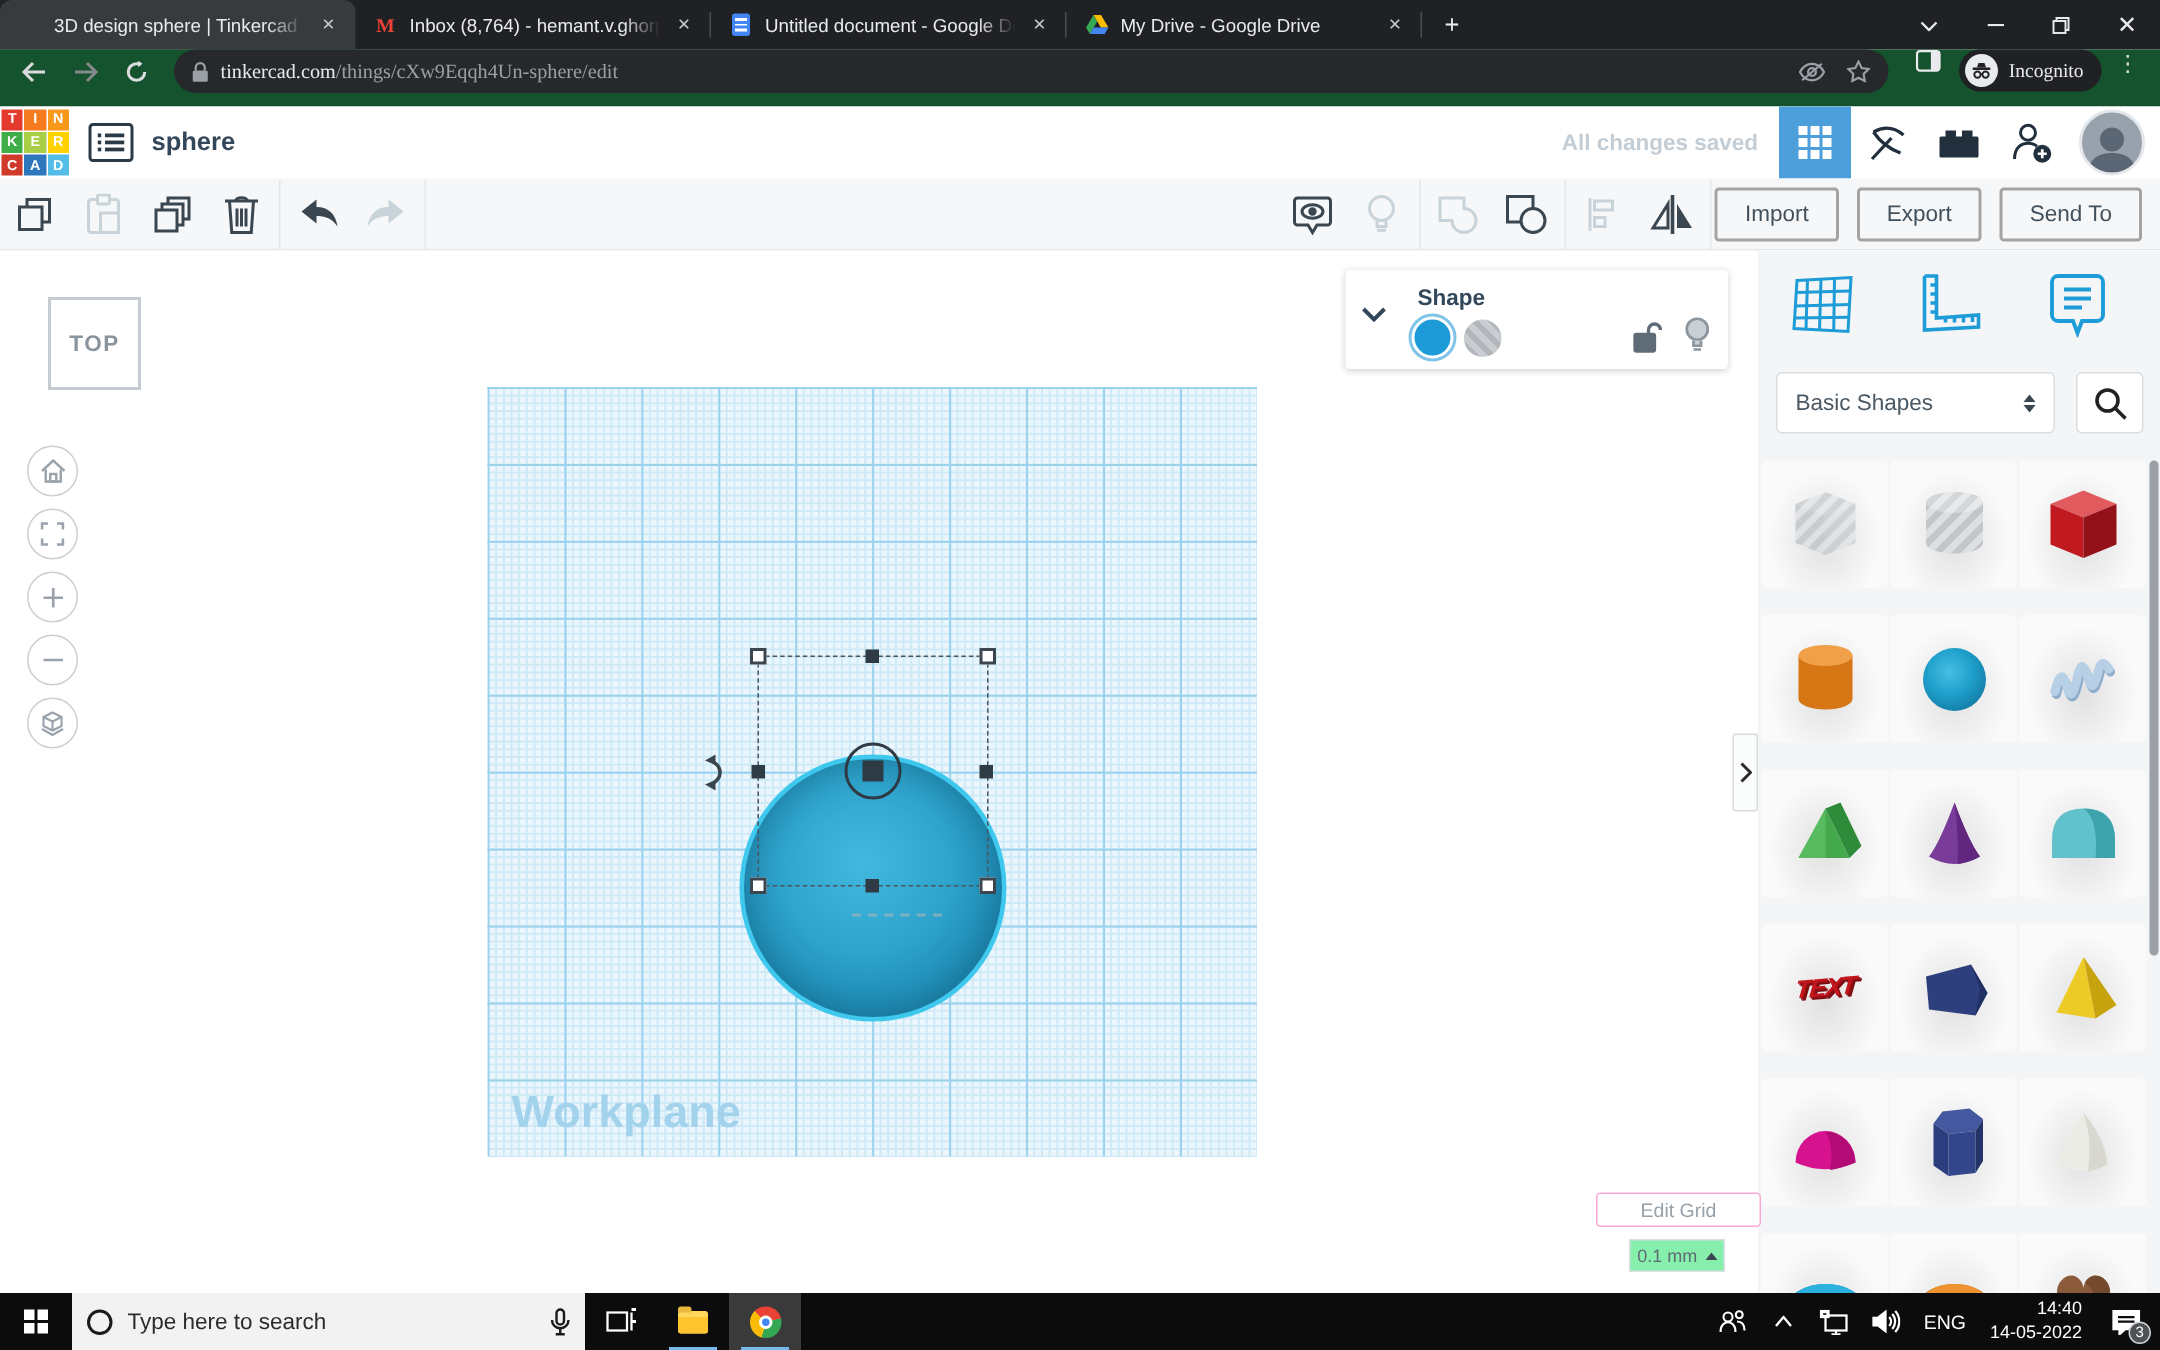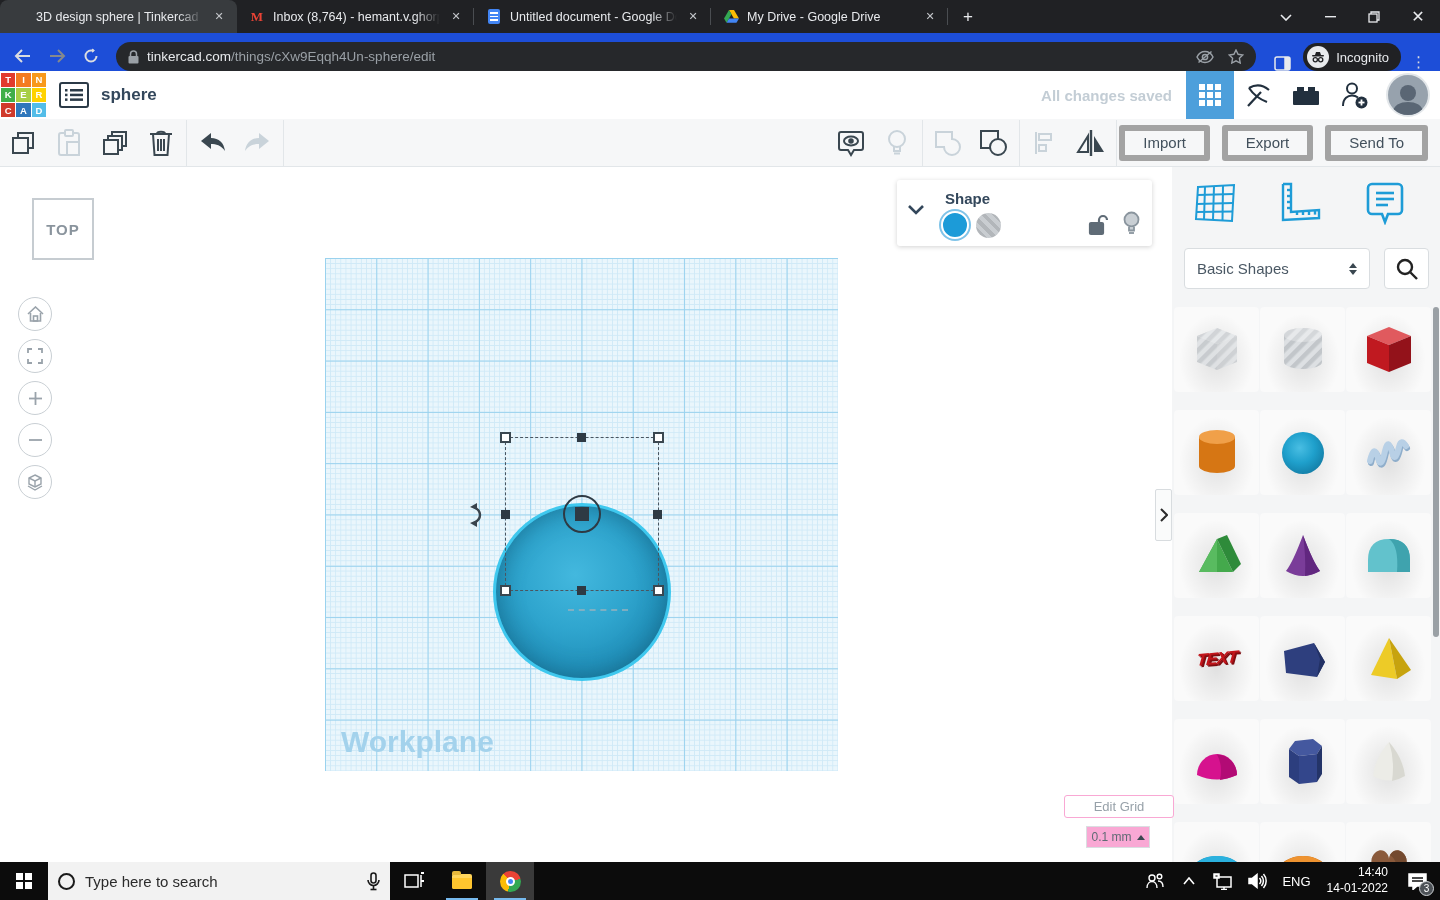--- a/index.html
+++ b/index.html
@@ -17,21 +17,21 @@
   .tc-fav { display:grid; grid-template-columns:repeat(3,4px); grid-template-rows:repeat(3,4px); gap:1px; }
   .tc-fav i { display:block; }
   .gmail-fav { color:#EA4335; font-weight:bold; font-size:13px; font-family:"Liberation Serif",serif; }
   .docs-fav { width:12px; height:15px; background:#4285F4; border-radius:2px; display:flex; flex-direction:column; justify-content:center; gap:2px; padding:0 2px; }
   .docs-fav i { display:block; height:1.5px; background:#fff; }
   .newtab { width:28px; height:28px; margin:0 0 2px 6px; color:#E8EAED; font-size:17px; display:flex; align-items:center; justify-content:center; border-radius:50%; }
   .win-controls { margin-left:auto; display:flex; height:33px; }
   .win-btn { width:44px; height:33px; display:flex; align-items:center; justify-content:center; color:#E8EAED; }
 
   
-  .navbar { position:absolute; left:0; top:33px; width:1440px; height:38px; background:#1d4ed8; display:flex; align-items:flex-end; padding:0 8px; gap:4px; }
+  .navbar { position:absolute; left:0; top:33px; width:1440px; height:38px; background:#14532d; display:flex; align-items:flex-start; padding:0 8px; gap:4px;font-family:Liberation Serif, serif; }
   .nav-btn { width:30px; height:30px; display:flex; align-items:center; justify-content:center; border-radius:50%; color:#DADCE0; }
   .nav-btn.dim { color:#85898d; }
   .omnibox { flex:1; height:29px; margin:0 6px; background:#26282B; border-radius:15px; display:flex; align-items:center; padding:0 12px; gap:8px; }
   .omnibox .url { font-size:13.5px; color:#E8EAED; }
   .omnibox .url .path { color:#9AA0A6; }
   .omni-ic { color:#9AA0A6; display:flex; align-items:center; margin-left:6px; }
   .omnibox .spacer { flex:1; }
   .sidepanel-ic { color:#E8EAED; margin:0 8px; display:flex; }
   .incog { display:flex; align-items:center; gap:7px; background:#202124; border-radius:15px; padding:3px 12px 3px 4px; color:#E8EAED; font-size:13px; }
   .incog .badge-ic { width:22px; height:22px; background:#E8EAED; border-radius:50%; display:flex; align-items:center; justify-content:center; color:#202124; }
@@ -53,21 +53,21 @@
   .grid9 { display:grid; grid-template-columns:repeat(3,6px); grid-template-rows:repeat(3,6px); gap:2px; }
   .grid9 i { background:#fff; display:block; }
   .avatar { width:44px; height:44px; border-radius:50%; margin:0 10px 0 8px; background:#97A2AD; border:2px solid #E3E7EA; overflow:hidden; display:flex; align-items:flex-end; justify-content:center; }
 
   
   .tc-toolbar { position:absolute; left:0; top:119px; width:1440px; height:48px; background:#F6F7F8; border-bottom:1px solid #E2E6E9; display:flex; align-items:center; }
   .tb-ic { width:46px; height:46px; display:flex; align-items:center; justify-content:center; color:#3A4750; }
   .tb-ic.dim { color:#C9D3DA; }
   .tb-sep { width:1px; height:46px; background:#E2E6E9; margin:0 2px; }
   .tb-spacer { flex:1; }
-  .tb-btn { height:36px; padding:0 18px; margin-right:12px; background:#F6F7F8; border:6px solid #a3a3a3; border-radius:3px; font-size:15px; color:#42505C; display:flex; align-items:center; }
+  .tb-btn { height:36px; padding:0 18px; margin-right:12px; background:#F6F7F8; border:2px solid #a3a3a3; border-radius:3px; font-size:15px; color:#42505C; display:flex; align-items:center; }
 
   
   .main { position:absolute; left:0; top:167px; width:1440px; height:695px; background:#fff; }
 
   .viewcube { position:absolute; left:32px; top:31px; width:62px; height:62px; border:2px solid #C6CCD1; background:#fff; display:flex; align-items:center; justify-content:center; font-size:15px; font-weight:bold; letter-spacing:1px; color:#8A949D;text-align:center; }
   .navcircle { position:absolute; left:18px; width:34px; height:34px; border:1px solid #C9CFD4; border-radius:50%; background:#fff; display:flex; align-items:center; justify-content:center; color:#9AA3AB; }
 
   .workplane { position:absolute; left:325px; top:91px; width:513px; height:513px;
     background-color:#EAF6FC;
     background-image:
@@ -112,21 +112,21 @@
   .sb-select .arrows .up { border-bottom:5px solid #3A4750; }
   .sb-select .arrows .dn { border-top:5px solid #3A4750; }
   .sb-search { position:absolute; left:212px; top:81px; width:45px; height:41px; background:#fff; border:1px solid #D9DDE0; border-radius:4px; display:flex; align-items:center; justify-content:center; color:#222; }
   .gallery { position:absolute; left:2px; top:140px; width:258px; display:grid; grid-template-columns:repeat(3,85px); grid-auto-rows:85px; gap:18px 1px; }
   .tile { background:radial-gradient(ellipse at 50% 62%, rgba(0,0,0,0.10), transparent 62%), #FAFAFA; border-radius:4px; display:flex; align-items:center; justify-content:center; }
   .text-shape { color:#C3161C; font-weight:bold; font-style:italic; font-size:17px; transform:skewX(-10deg) rotate(-5deg); text-shadow:1px 1px 0 #8E0F13, 2px 2px 0 #7a0c10; letter-spacing:-1px; }
   .sb-scroll { position:absolute; right:1px; top:140px; width:6px; height:330px; background:#9AA0A5; border-radius:3px; }
 
   .edit-grid-btn { position:absolute; left:1064px; top:628px; width:110px; height:23px; background:#fff; border:1px solid #f9a8d4; border-radius:3px; font-size:13px; color:#97A1A9; display:flex; align-items:center; justify-content:center; }
   .snap-label { position:absolute; left:1020px; top:663px; font-size:13px; color:#5F6B74;margin-top:48px; }
-  .snap-select { position:absolute; left:1086px; top:659px; width:64px; height:22px; background:#f9a8d4; border:1px solid #DADEE1; font-size:12px; color:#5F6B74; display:flex; align-items:center; justify-content:center; gap:5px; }
+  .snap-select { position:absolute; left:1086px; top:659px; width:64px; height:22px; background:#86efac; border:1px solid #DADEE1; font-size:12px; color:#5F6B74; display:flex; align-items:center; justify-content:center; gap:5px; }
   .snap-select i { width:0; height:0; border-left:4px solid transparent; border-right:4px solid transparent; border-bottom:5px solid #3A4750; display:block; }
 
   
   .taskbar { position:absolute; left:0; top:862px; width:1440px; height:38px; background:#0C0C0C; display:flex; align-items:stretch; color:#fff; }
   .tb-start { width:48px; display:flex; align-items:center; justify-content:center; }
   .winlogo { display:grid; grid-template-columns:7px 7px; grid-template-rows:7px 7px; gap:1.5px; }
   .winlogo i { background:#fff; display:block; }
   .tb-search { width:342px; background:#F2F2F2; display:flex; align-items:center; padding:0 10px; gap:10px; }
   .tb-search .ring { width:17px; height:17px; border:2.5px solid #1a1a1a; border-radius:50%; flex:none; }
   .tb-search input { flex:1; border:none; background:transparent; outline:none; font-size:15px; color:#2B2B2B; font-family:"Liberation Sans",sans-serif; }
@@ -794,21 +794,21 @@
         <svg width="19" height="16" viewBox="0 0 19 16" fill="none" stroke="#fff" stroke-width="1.5">
             <polygon points="1,5.5 4,5.5 9,1.5 9,14.5 4,10.5 1,10.5" fill="#fff"></polygon>
             <path d="M11.5 5 a4.5 4.5 0 0 1 0 6"></path>
             <path d="M13.5 3 a7.5 7.5 0 0 1 0 10"></path>
             <path d="M15.5 1 a10.5 10.5 0 0 1 0 14"></path>
           </svg>
       </span>
       <span class="tray-lang">ENG</span>
       <div class="tray-clock">
         <div>14:40</div>
-        <div>14-01-2022</div>
+        <div>14-05-2022</div>
       </div>
       <div class="tray-notif">
         <svg width="19" height="17" viewBox="0 0 19 17" fill="none" stroke="#fff" stroke-width="1.5">
           <path d="M1 1 h17 v12 h-9 l-4 3.5 v-3.5 h-4 Z" fill="#fff"></path>
           <line x1="4" y1="5" x2="15" y2="5" stroke="#0C0C0C"></line>
             <line x1="4" y1="8" x2="15" y2="8" stroke="#0C0C0C"></line>
         </svg>
         <span class="notif-badge">3</span>
       </div>
     </div>

